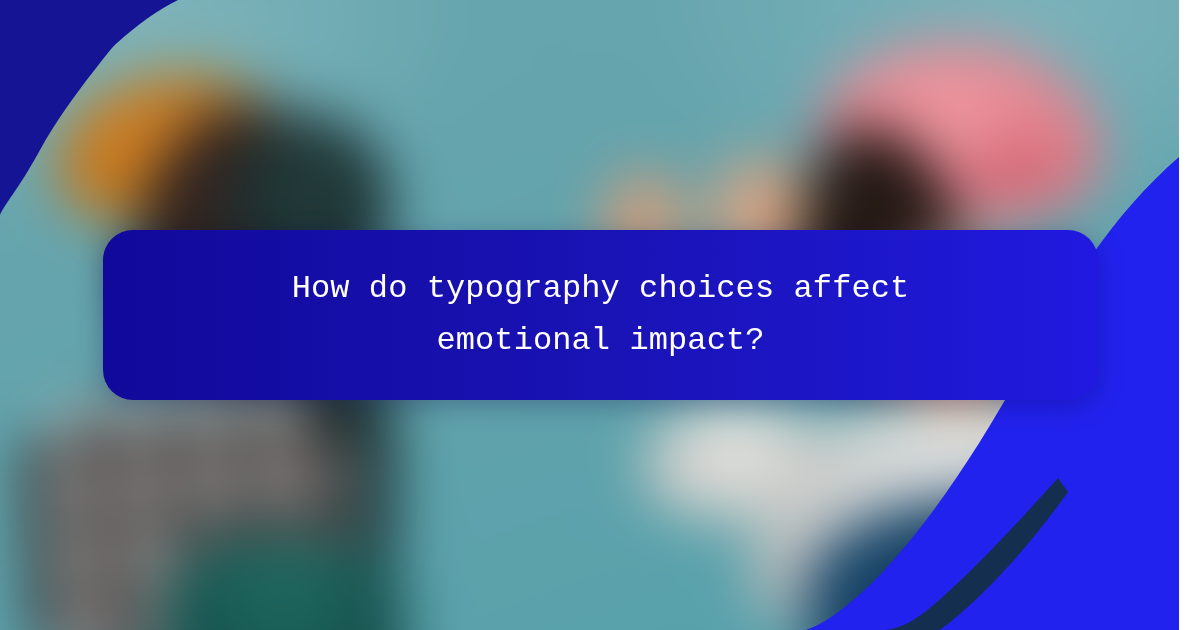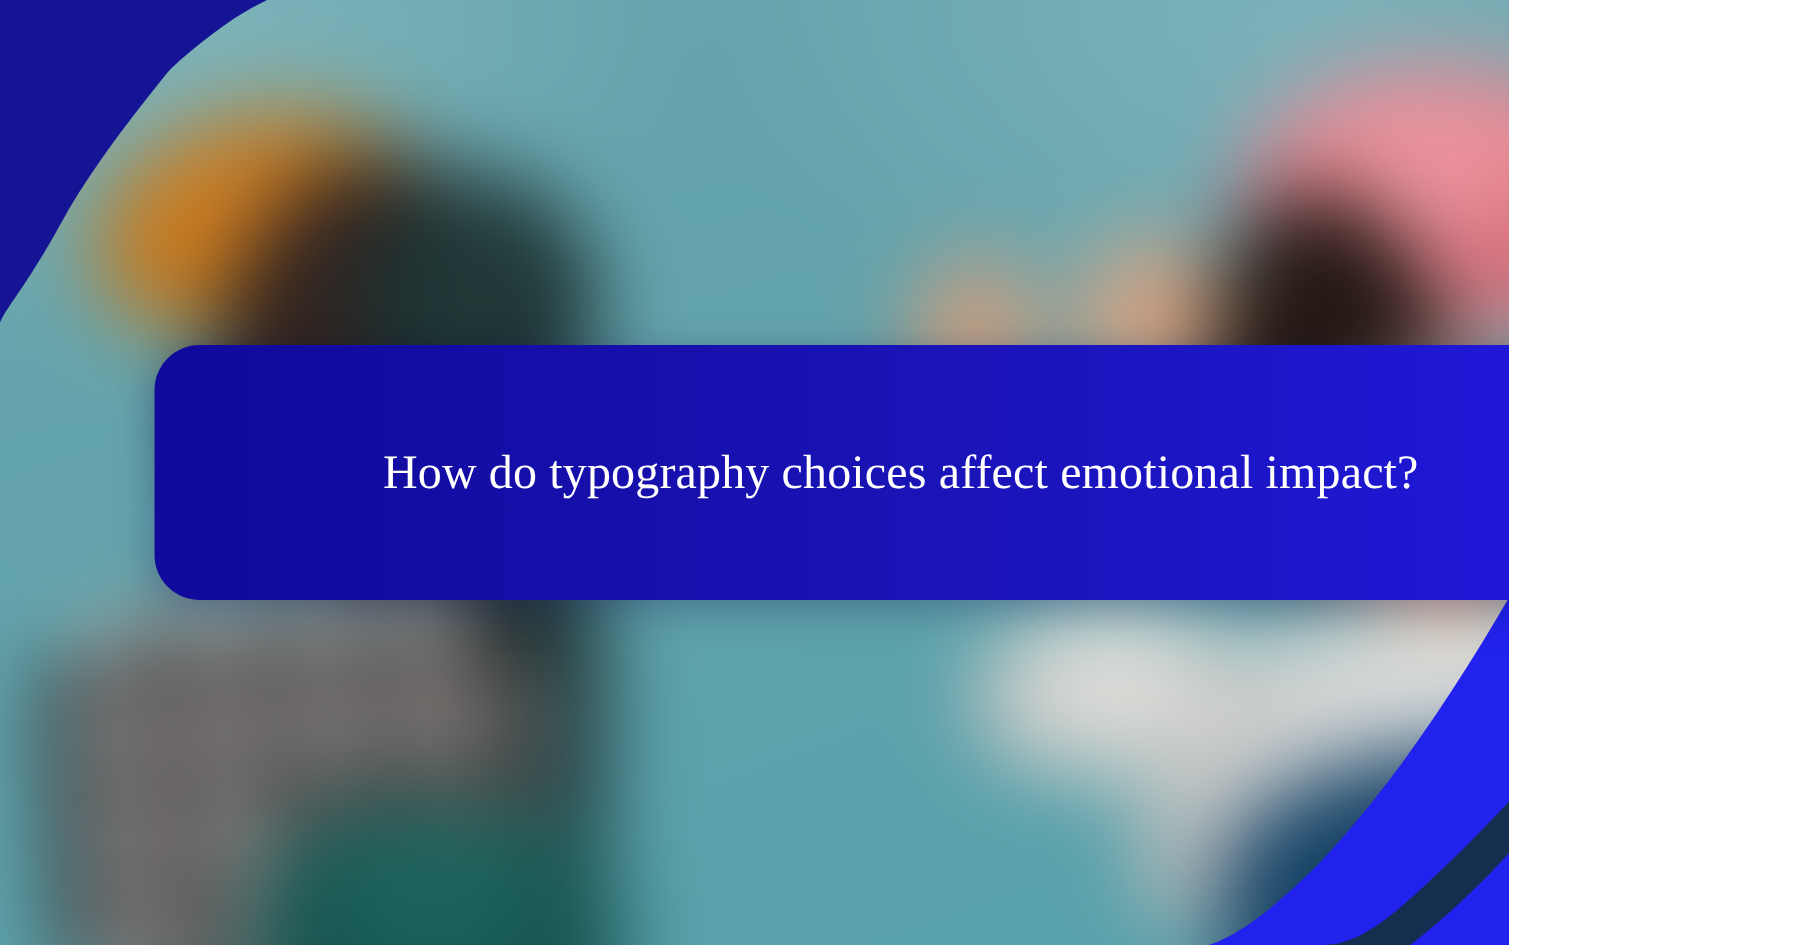--- a/index.html
+++ b/index.html
@@ -2,24 +2,24 @@
 <html><head>
 <meta charset="utf-8">
 <style>
   html, body {
     margin: 0;
     padding: 0;
     background: #ffffff;
   }
   #stage {
     position: relative;
-    width: 1006px;
+    width: 1179px;
     height: 630px;
     overflow: hidden;
-    font-family: Liberation Serif, serif;
+    font-family: Liberation Mono, monospace;
     background: #63a3ac;
   }
 
   
   #photo {
     position: absolute;
     inset: 0;
     filter: blur(26px);
     transform: scale(1.08);
   }

